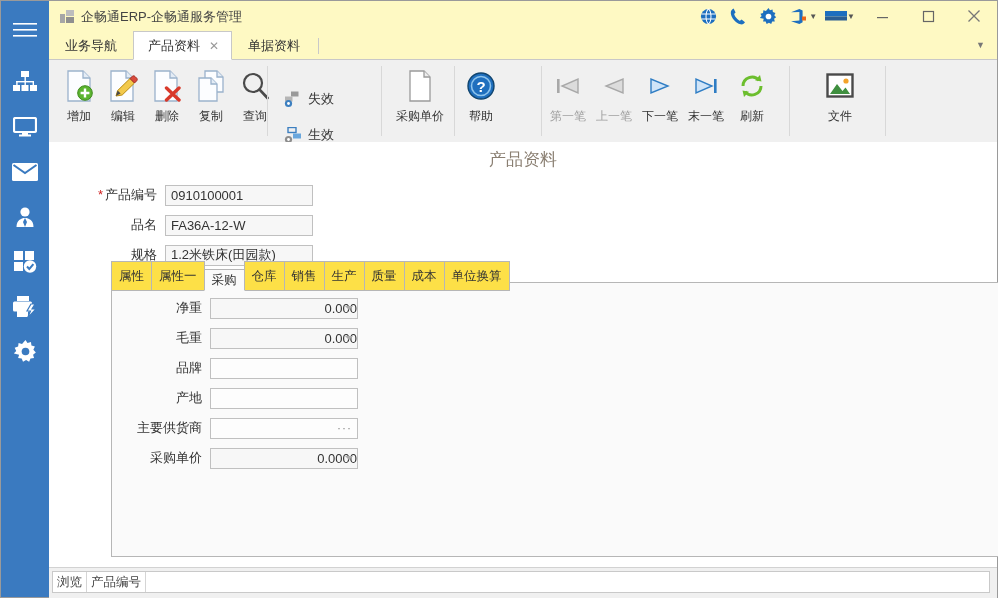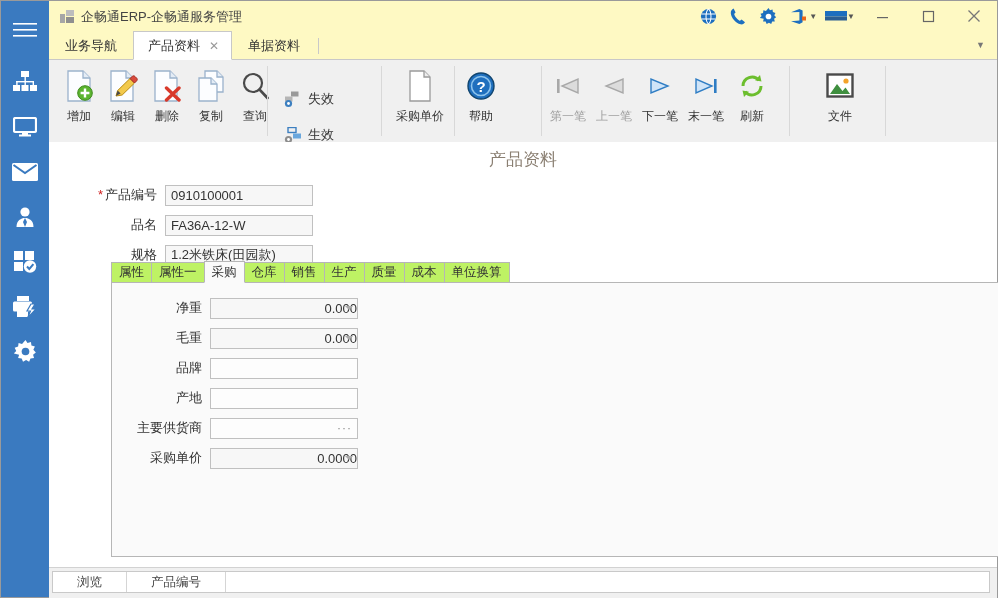--- a/index.html
+++ b/index.html
@@ -62,30 +62,30 @@
   .frow{display:flex;align-items:center;height:26px;margin-bottom:4px;}
   .flabel{width:90px;text-align:right;font-size:13px;color:#333;padding-right:8px;white-space:nowrap;}
   .req{color:#d02020;margin-right:2px;}
   .finput{width:148px;height:21px;box-sizing:border-box;border:1px solid #c0c0c0;background:#f7f7f7;font-size:13px;color:#333;padding:0 5px;display:flex;align-items:center;}
   .finput.num{justify-content:flex-end;padding-right:0;position:relative;}
   .finput .spin{position:absolute;right:4px;top:7px;width:0;height:0;border-left:4px solid transparent;border-right:4px solid transparent;border-top:4px solid #aaa;}
   .finput .dots{position:absolute;right:5px;top:2px;color:#8a8a8a;font-size:12px;letter-spacing:1px;}
 
   
   .itabs{position:absolute;left:62px;top:119px;display:flex;align-items:flex-end;z-index:3;}
-  .itab{height:21px;box-sizing:border-box;border:1px solid #b6b6b6;background:#bef264;display:flex;align-items:center;padding:0 7px;font-size:12.5px;color:#333;margin-right:-1px;cursor:pointer;}
+  .itab{height:30px;box-sizing:border-box;border:1px solid #b6b6b6;background:#fde047;display:flex;align-items:center;padding:0 7px;font-size:12.5px;color:#333;margin-right:-1px;cursor:pointer;}
   .itab.active{background:#fafafa;border-bottom:1px solid #fafafa;height:22px;z-index:4;}
 
   .ipanel{position:absolute;left:62px;top:140px;width:924px;height:275px;box-sizing:border-box;border:1px solid #b6b6b6;background:#fafafa;}
   .ipanel-form{position:absolute;left:0;top:12px;}
 
   
   .statusbar{position:absolute;left:48px;top:566px;width:948px;height:30px;background:#f0f0f0;border-top:1px solid #d2d2d2;}
   .sb-inner{position:absolute;left:3px;top:3px;width:938px;height:22px;box-sizing:border-box;border:1px solid #c9c9c9;background:#fff;display:flex;align-items:center;}
-  .sb-cell{font-size:12.5px;color:#444;padding:0 24px;height:20px;display:flex;align-items:center;border-right:1px solid #d5d5d5;}
+  .sb-cell{font-size:12.5px;color:#444;padding:0 4px;height:20px;display:flex;align-items:center;border-right:1px solid #d5d5d5;}
 </style>
 </head>
 <body>
 
 <div class="app">
 
   <div class="rail">
     <div class="rail-item first">
       <span>
         <svg width="24" height="16" viewBox="0 0 24 16">

